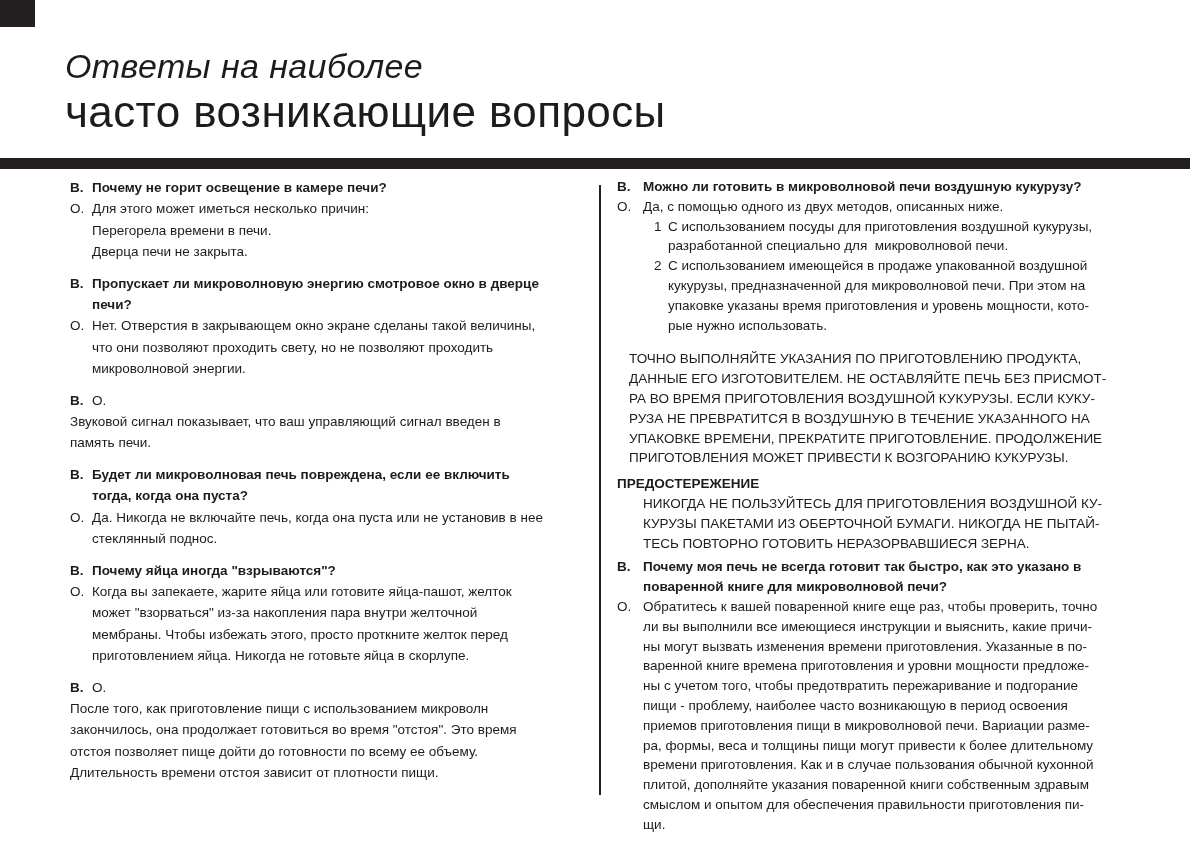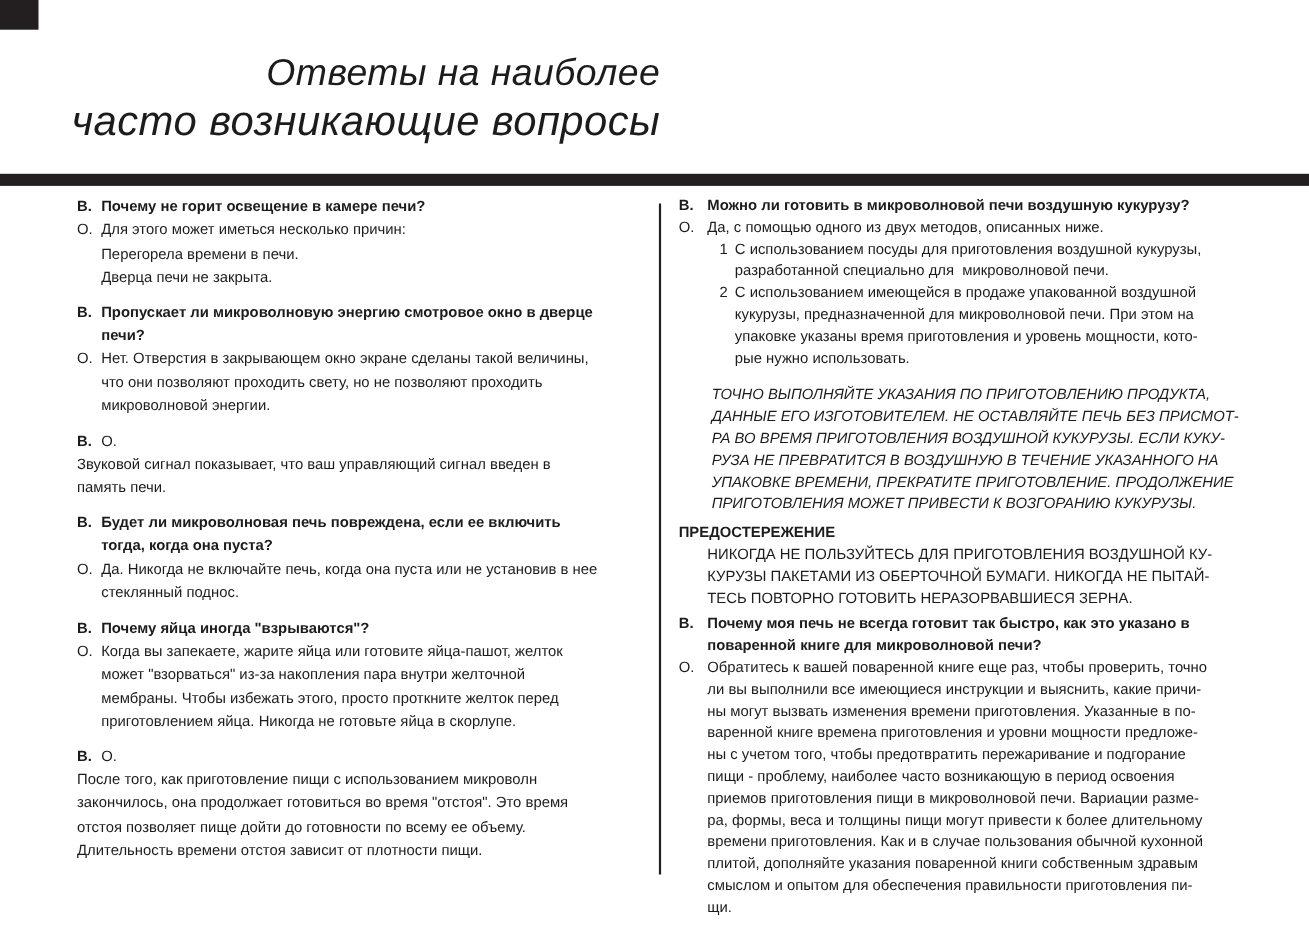--- a/index.html
+++ b/index.html
@@ -3,38 +3,38 @@
 <meta charset="utf-8">
 <style>
   html,body{margin:0;padding:0;}
   body{
     width:1190px;height:850px;background:#ffffff;position:relative;
     font-family:"Liberation Sans","DejaVu Sans",sans-serif;
     color:#1c1c1c;overflow:hidden;
   }
   .corner-mark{position:absolute;left:0;top:0;width:35px;height:27px;background:#231f20;}
   .title-wrap{position:absolute;left:65px;top:44px;}
-  .title-line1{font-size:34px;line-height:45px;font-style:italic;letter-spacing:.4px;white-space:pre;text-align:right;}
-  .title-line2{font-size:38px;line-height:45px;letter-spacing:.4px;white-space:pre;font-style:italic;}
+  .title-line1{font-size:34px;line-height:45px;font-style:italic;letter-spacing:.4px;white-space:pre;}
+  .title-line2{font-size:44px;line-height:45px;letter-spacing:.4px;white-space:pre;}
   .divider-bar{position:absolute;left:0;top:158px;width:1190px;height:11px;background:#231f20;}
   .v-rule{position:absolute;left:599px;top:185px;width:2px;height:610px;background:#231f20;}
 
   .col{position:absolute;top:177px;font-size:13.5px;}
   .col-left{left:70px;width:525px;line-height:21.4px;}
   .col-right{left:617px;width:560px;line-height:19.8px;}
 
   .qa{display:grid;grid-template-columns:22px 1fr;margin-bottom:10px;}
   .col-right .qa{grid-template-columns:26px 1fr;}
   .marker-q,.q-text{font-weight:bold;}
   .pre{white-space:pre;}
 
   .a-wrap{}
   .list-item{display:grid;grid-template-columns:14px 1fr;margin-left:11px;}
 
-  .warning-text{margin-left:30px;margin-top:14px;white-space:pre;font-style:italic;}
+  .warning-text{margin-left:12px;margin-top:14px;white-space:pre;}
   .caution-heading{font-weight:bold;margin-top:6px;}
   .caution-text{margin-left:26px;white-space:pre;}
   .qa2{margin-top:4px;}
 </style>
 </head>
 <body>
 
 <div class="corner-mark"></div>
 
 <div class="title-wrap">

